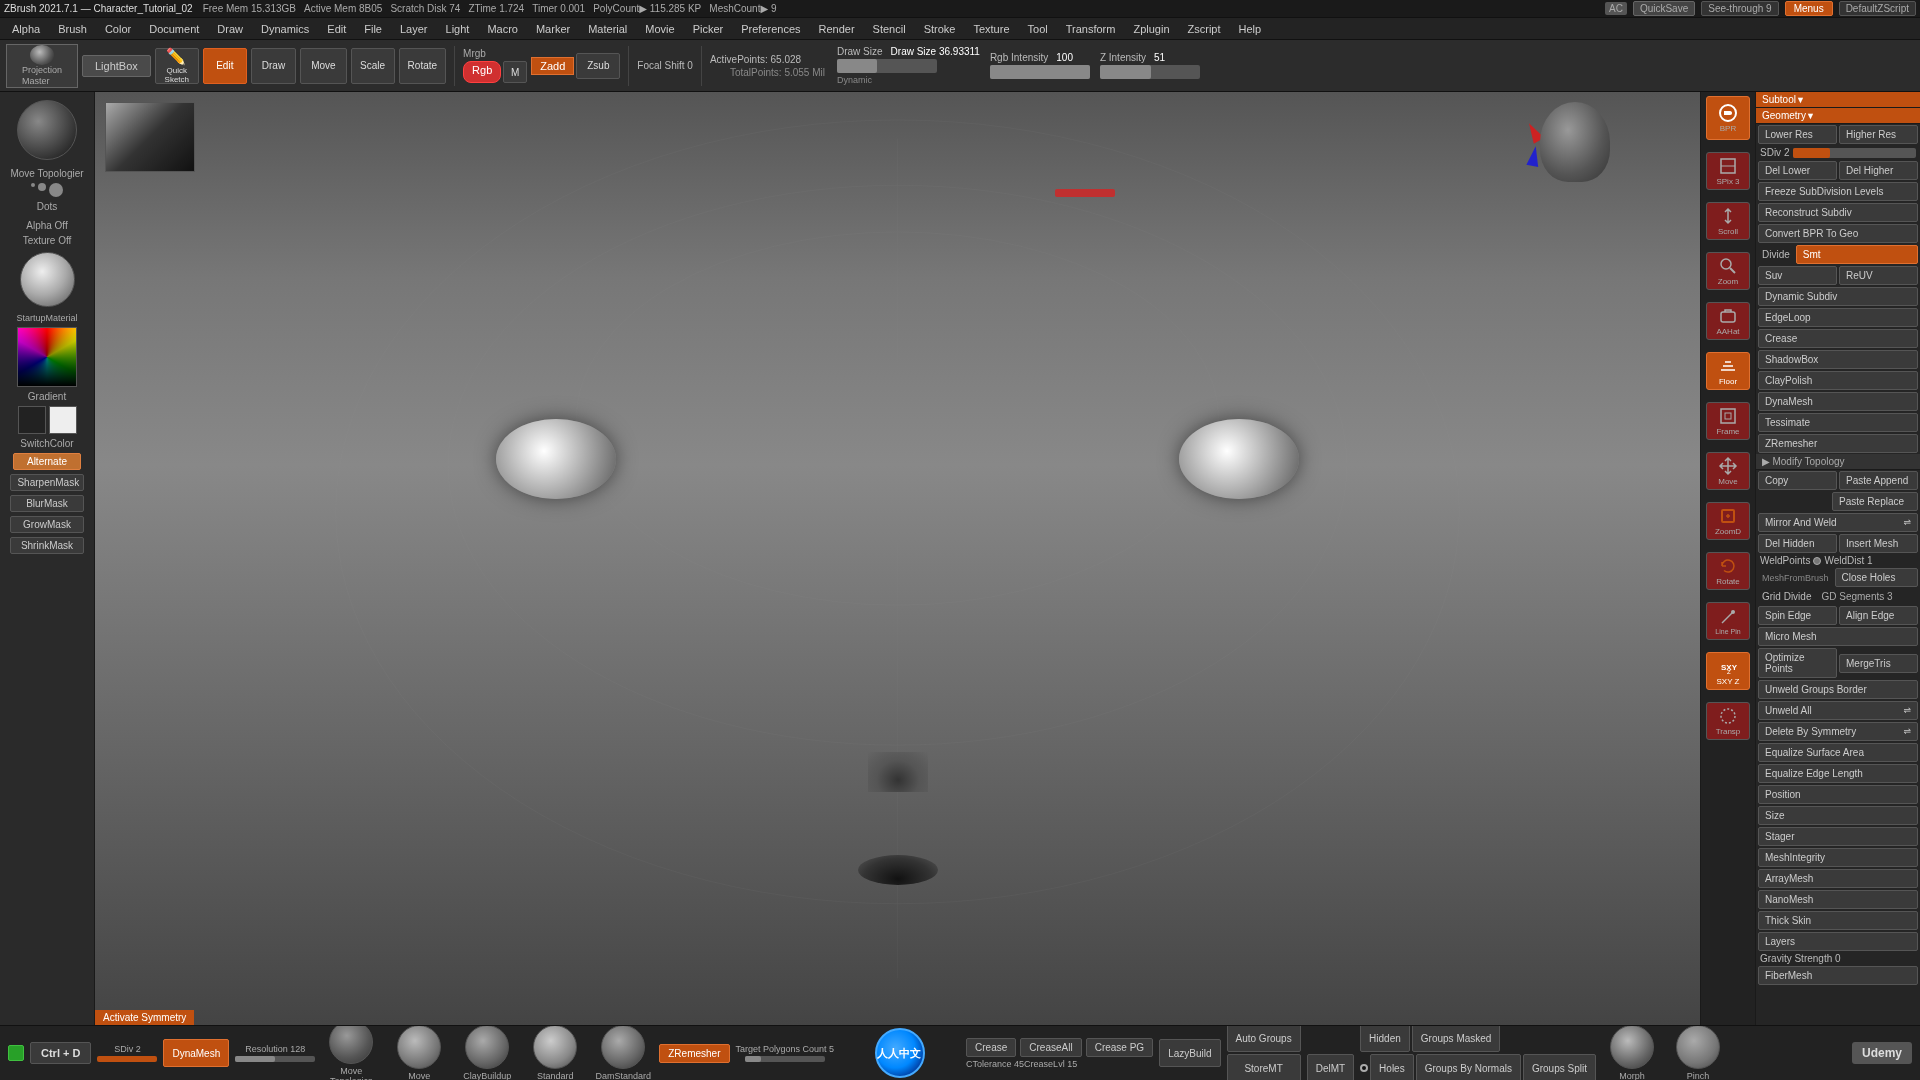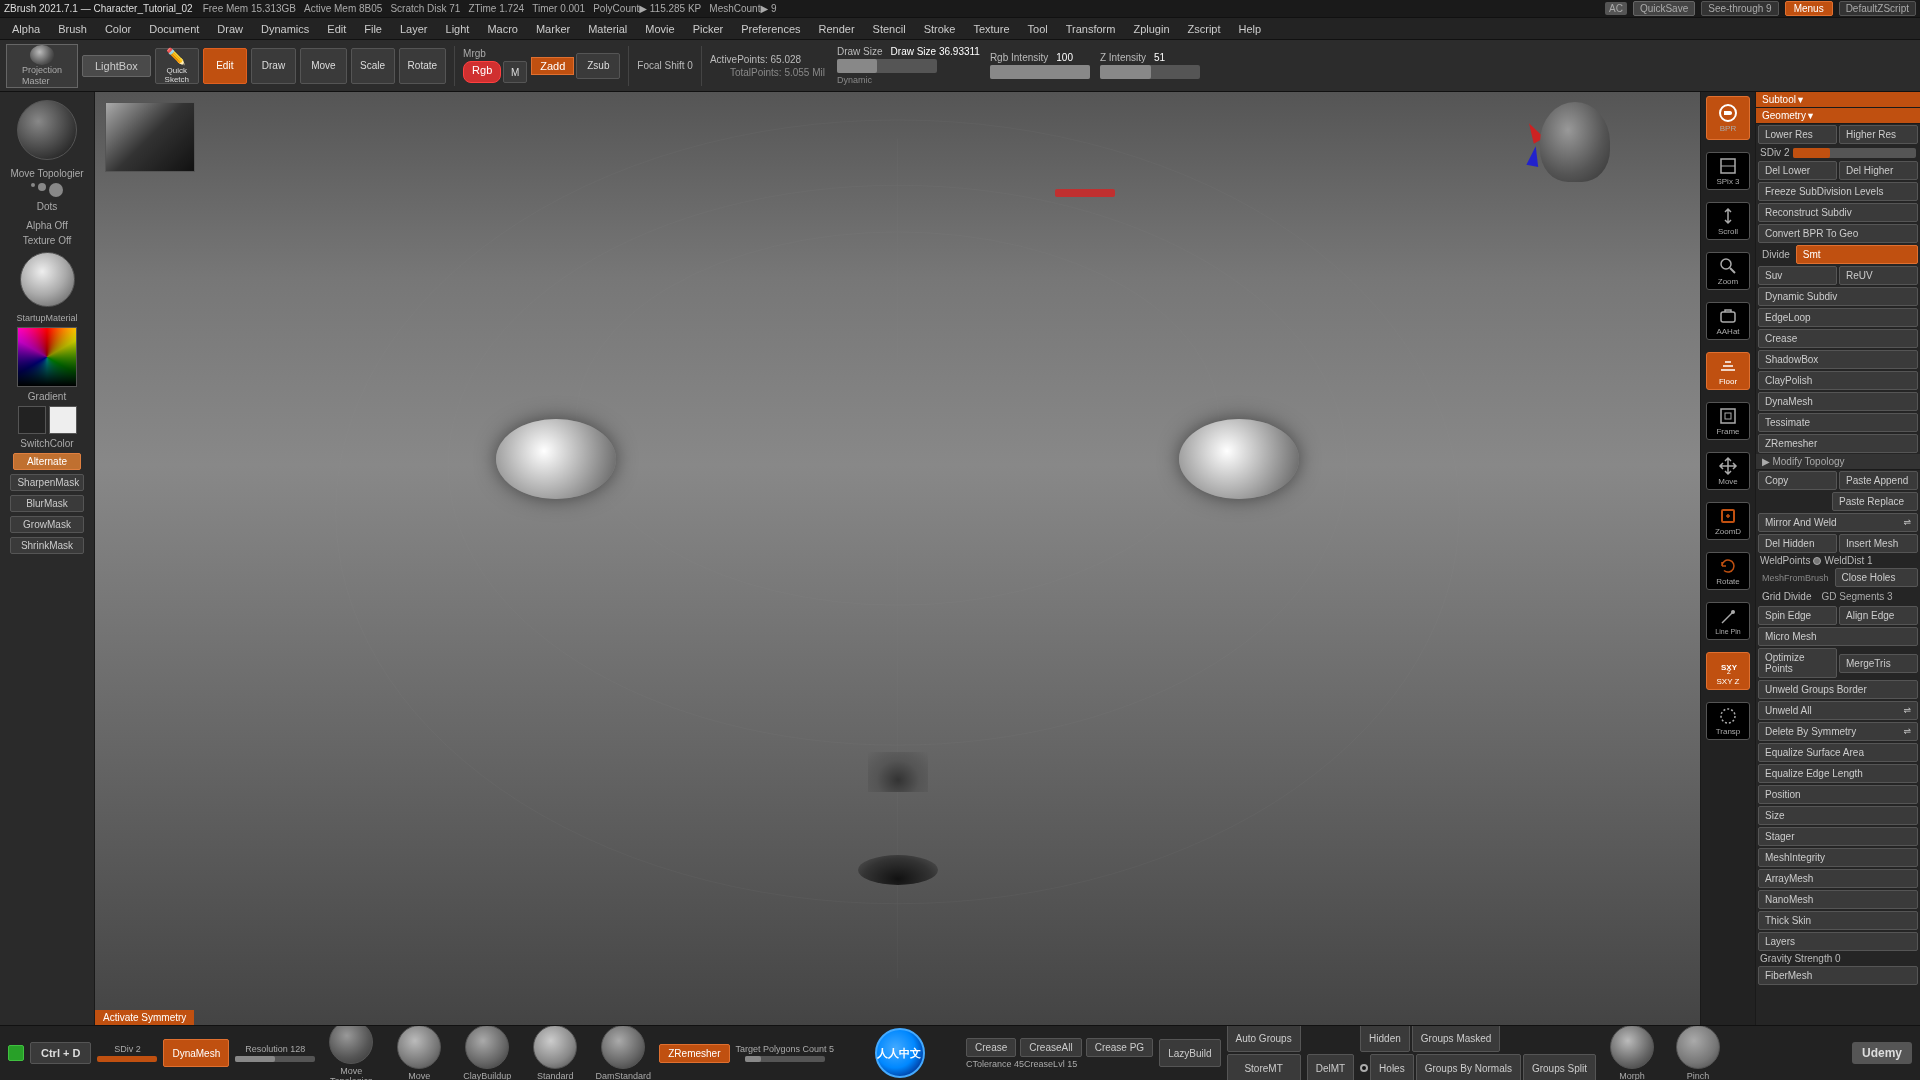--- a/index.html
+++ b/index.html
@@ -421,21 +421,21 @@
       border-left: 1px solid #1a1a1a;
       display: flex;
       flex-direction: column;
       align-items: center;
       padding: 4px 2px;
       gap: 12px;
     }
     .icon-btn {
       width: 44px;
       height: 38px;
-      background: #000000;
+      background: #7f1d1d;
       border: 1px solid #555;
       border-radius: 3px;
       display: flex;
       flex-direction: column;
       align-items: center;
       justify-content: center;
       cursor: pointer;
       font-size: 9px;
       color: #aaa;
       gap: 1px;
@@ -636,21 +636,21 @@
       padding: 2px 8px;
     }
   </style>
 </head>
 <body>
 
 <div id="top-bar">
   <span style="color:#ddd; margin-right:8px;">ZBrush 2021.7.1 — Character_Tutorial_02</span>
   <span style="margin-right:6px;">Free Mem 15.313GB</span>
   <span style="margin-right:6px;">Active Mem 8B05</span>
-  <span style="margin-right:6px;">Scratch Disk 71</span>
+  <span style="margin-right:6px;">Scratch Disk 74</span>
   <span style="margin-right:6px;">ZTime 1.724</span>
   <span style="margin-right:6px;">Timer 0.001</span>
   <span style="margin-right:6px;">PolyCount▶ 115.285 KP</span>
   <span style="margin-right:6px;">MeshCount▶ 9</span>
   <span style="flex:1;"></span>
   <span style="background:#555;padding:1px 4px;border-radius:2px;margin-right:4px;">AC</span>
   <span style="background:#444;border:1px solid #666;padding:1px 6px;border-radius:2px;cursor:pointer;margin-right:4px;">QuickSave</span>
   <span style="background:#333;border:1px solid #555;padding:1px 6px;border-radius:2px;cursor:pointer;margin-right:4px;">See-through 9</span>
   <span style="background:#c05010;border:1px solid #e07030;color:#fff;padding:1px 8px;border-radius:2px;cursor:pointer;margin-right:4px;">Menus</span>
   <span style="background:#333;border:1px solid #555;padding:1px 6px;border-radius:2px;cursor:pointer;">DefaultZScript</span>

